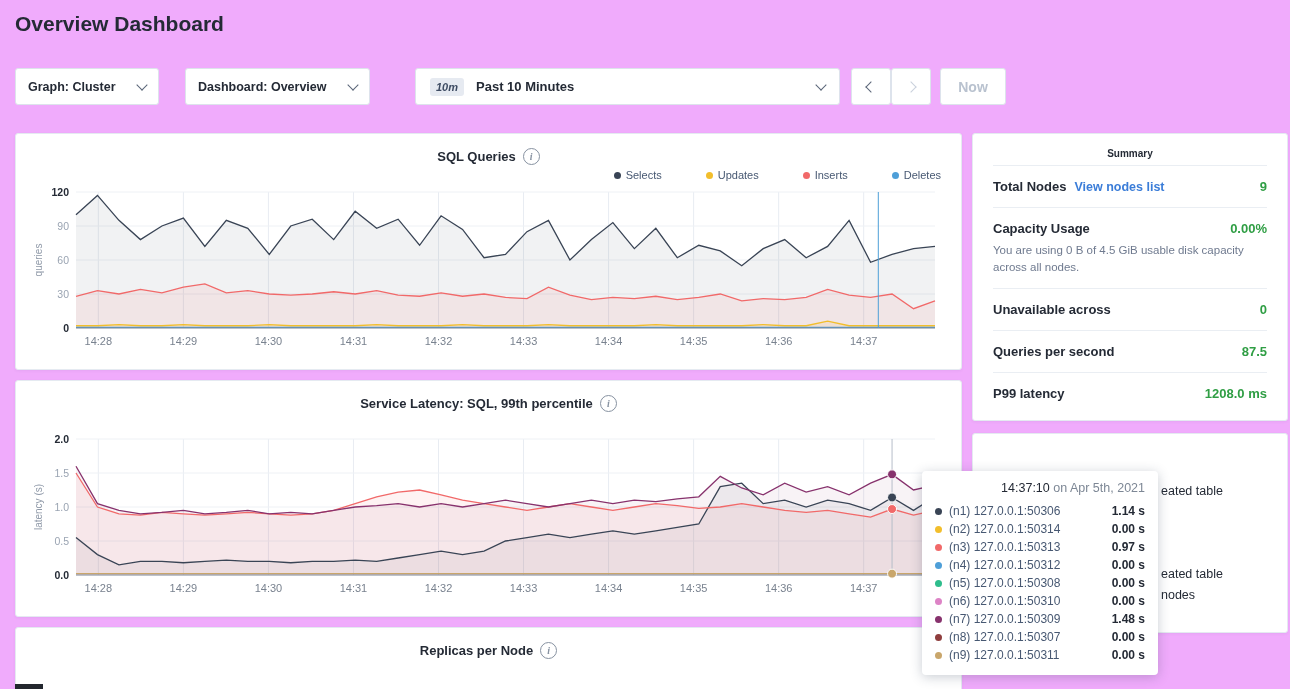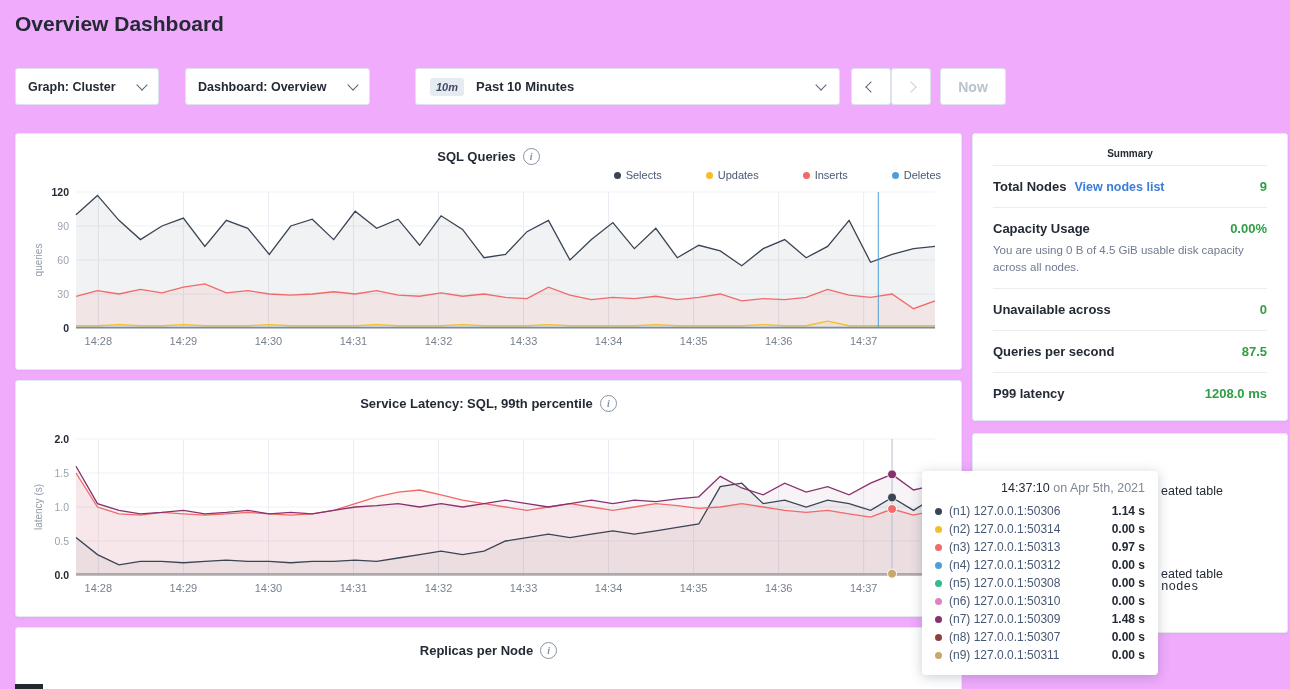--- a/index.html
+++ b/index.html
@@ -266,21 +266,21 @@
         <div class="sum-head">
           <span>P99 latency</span>
           <span class="sum-value">1208.0 ms</span>
         </div>
       </div>
     </div>
 
     <div class="panel events-card">
       <span class="event-frag" style="top:50px;">eated table</span>
       <span class="event-frag" style="top:133px;">eated table</span>
-      <span class="event-frag" style="top:146px;font-family:Liberation Mono, monospace;">nodes</span>
+      <span class="event-frag" style="top:154px;">nodes</span>
     </div>
 
   </div>
 
   <div class="tooltip">
     <div class="tt-title">
       <span>14:37:10</span><span class="tt-date"> on Apr 5th, 2021</span>
     </div>
     <div class="tt-row">
         <span class="dot" style="background-color: rgb(57, 68, 85);"></span>

